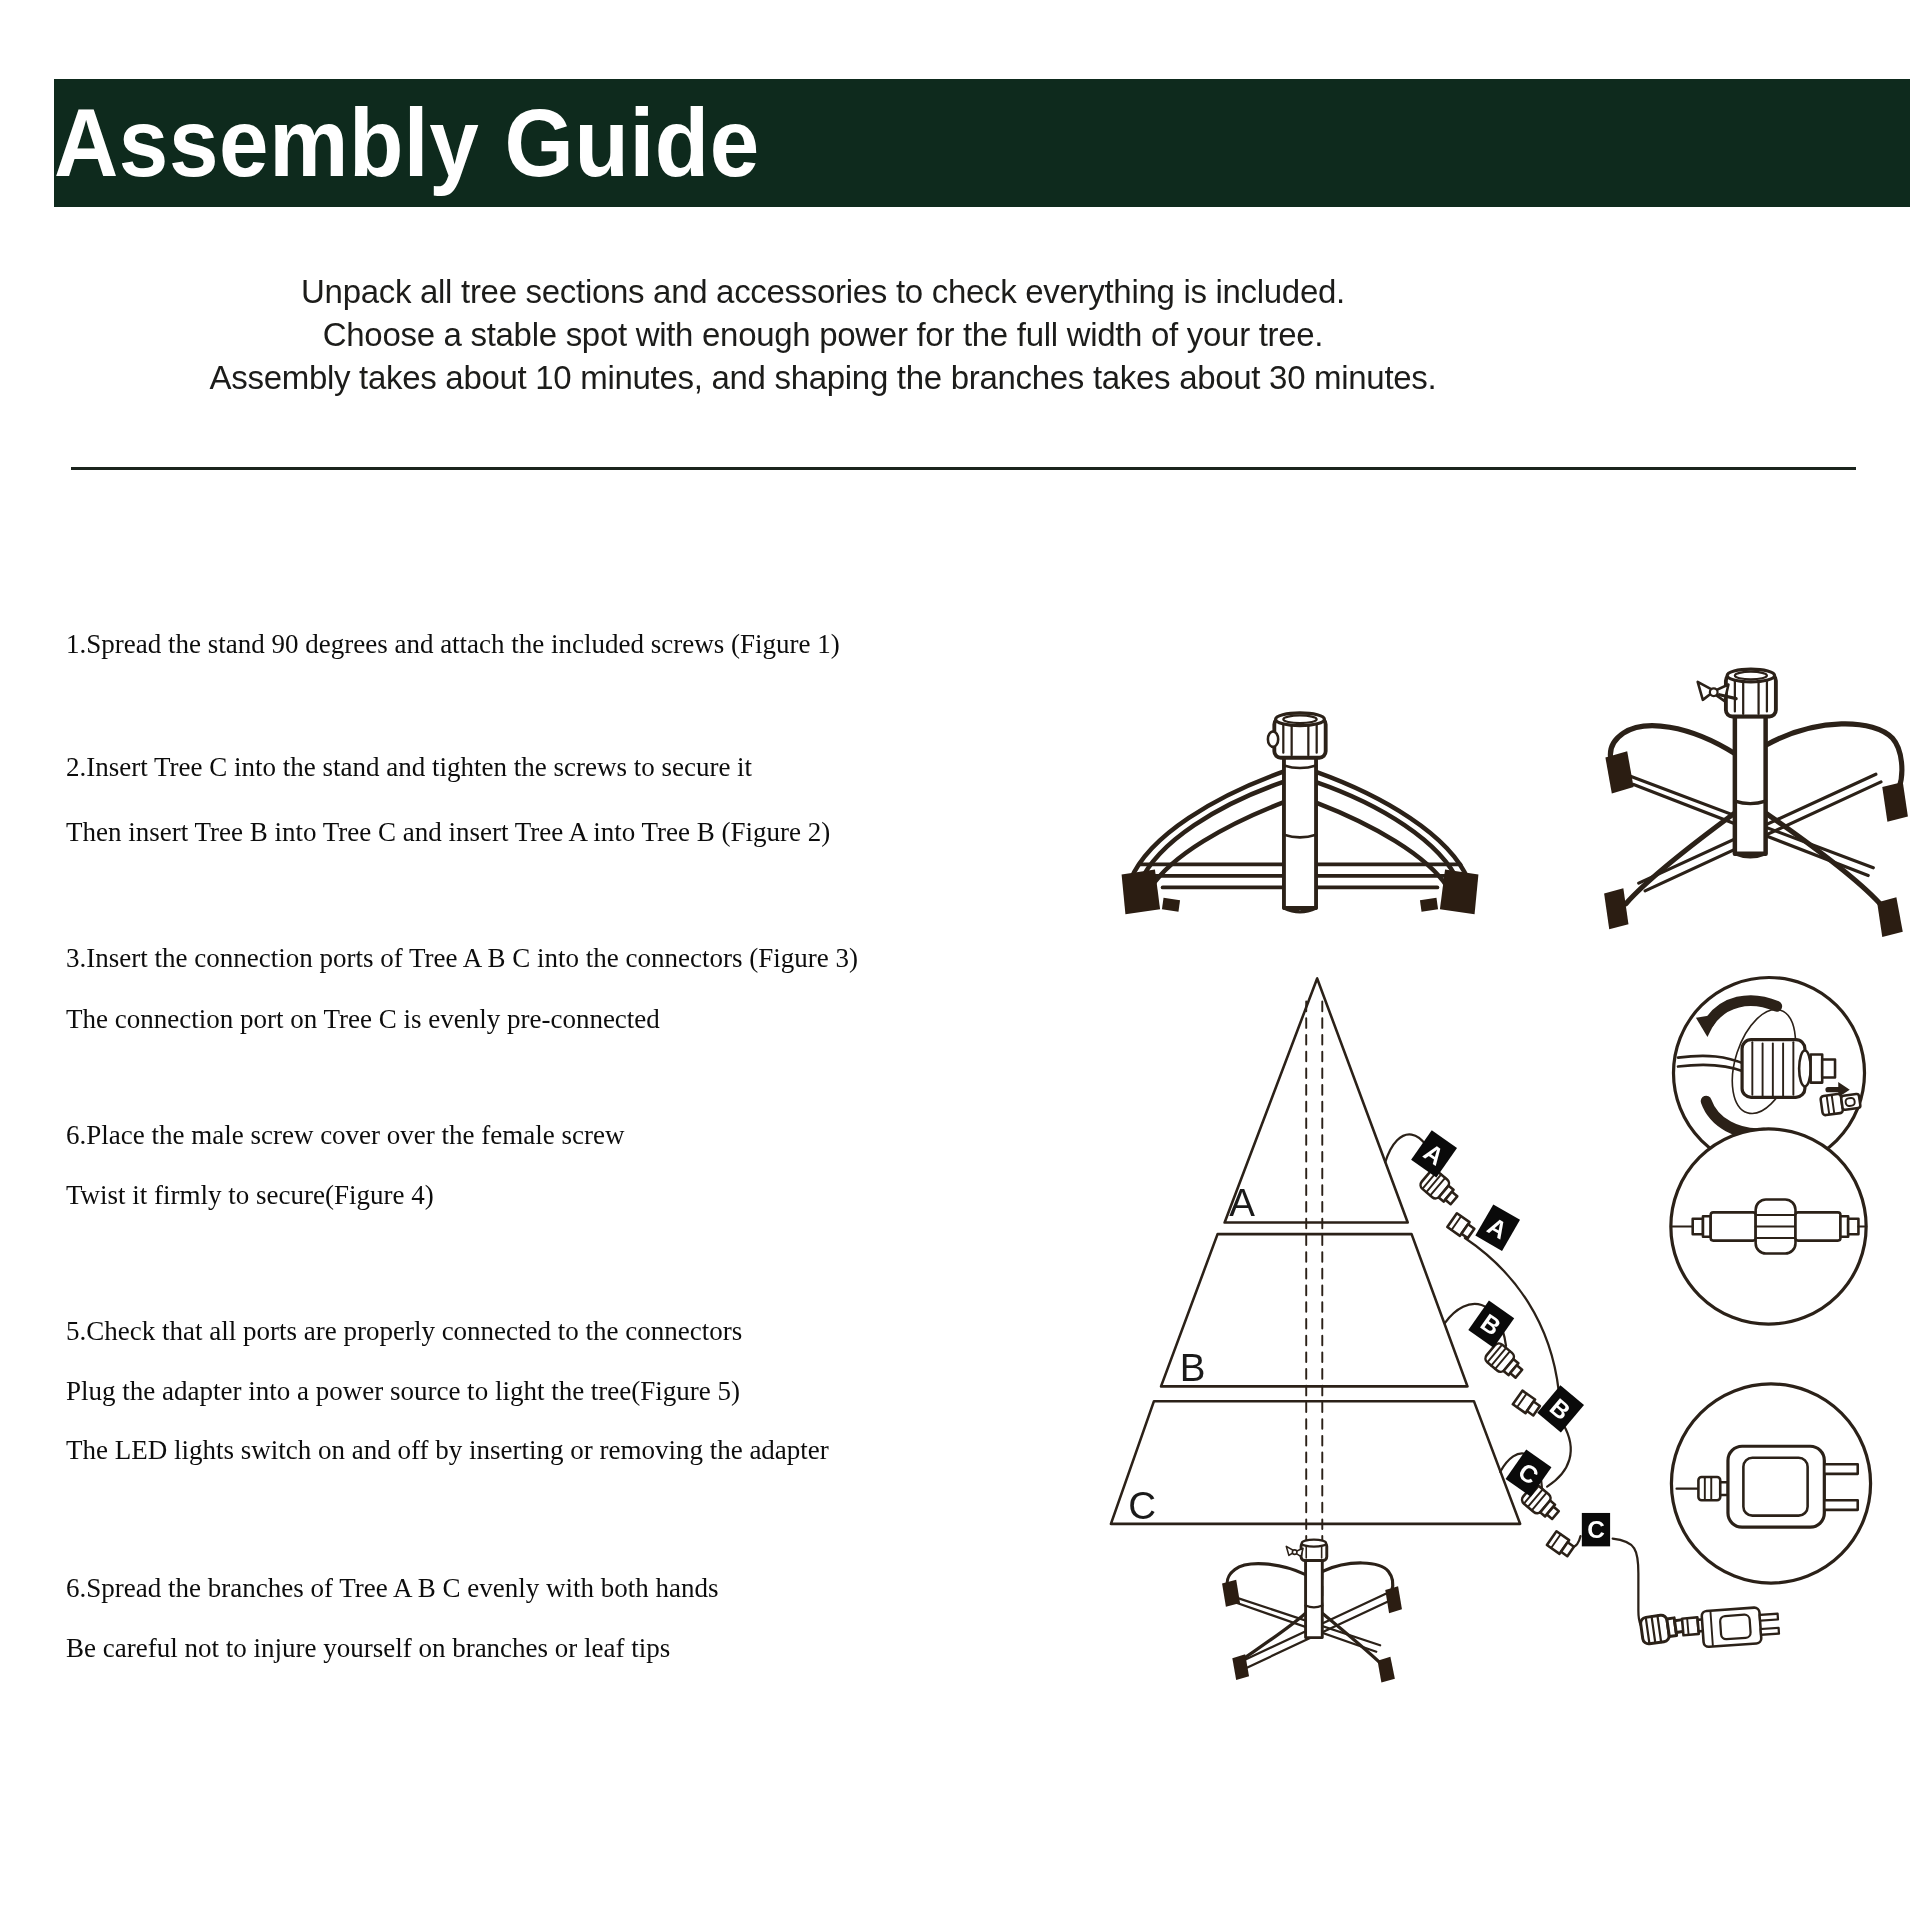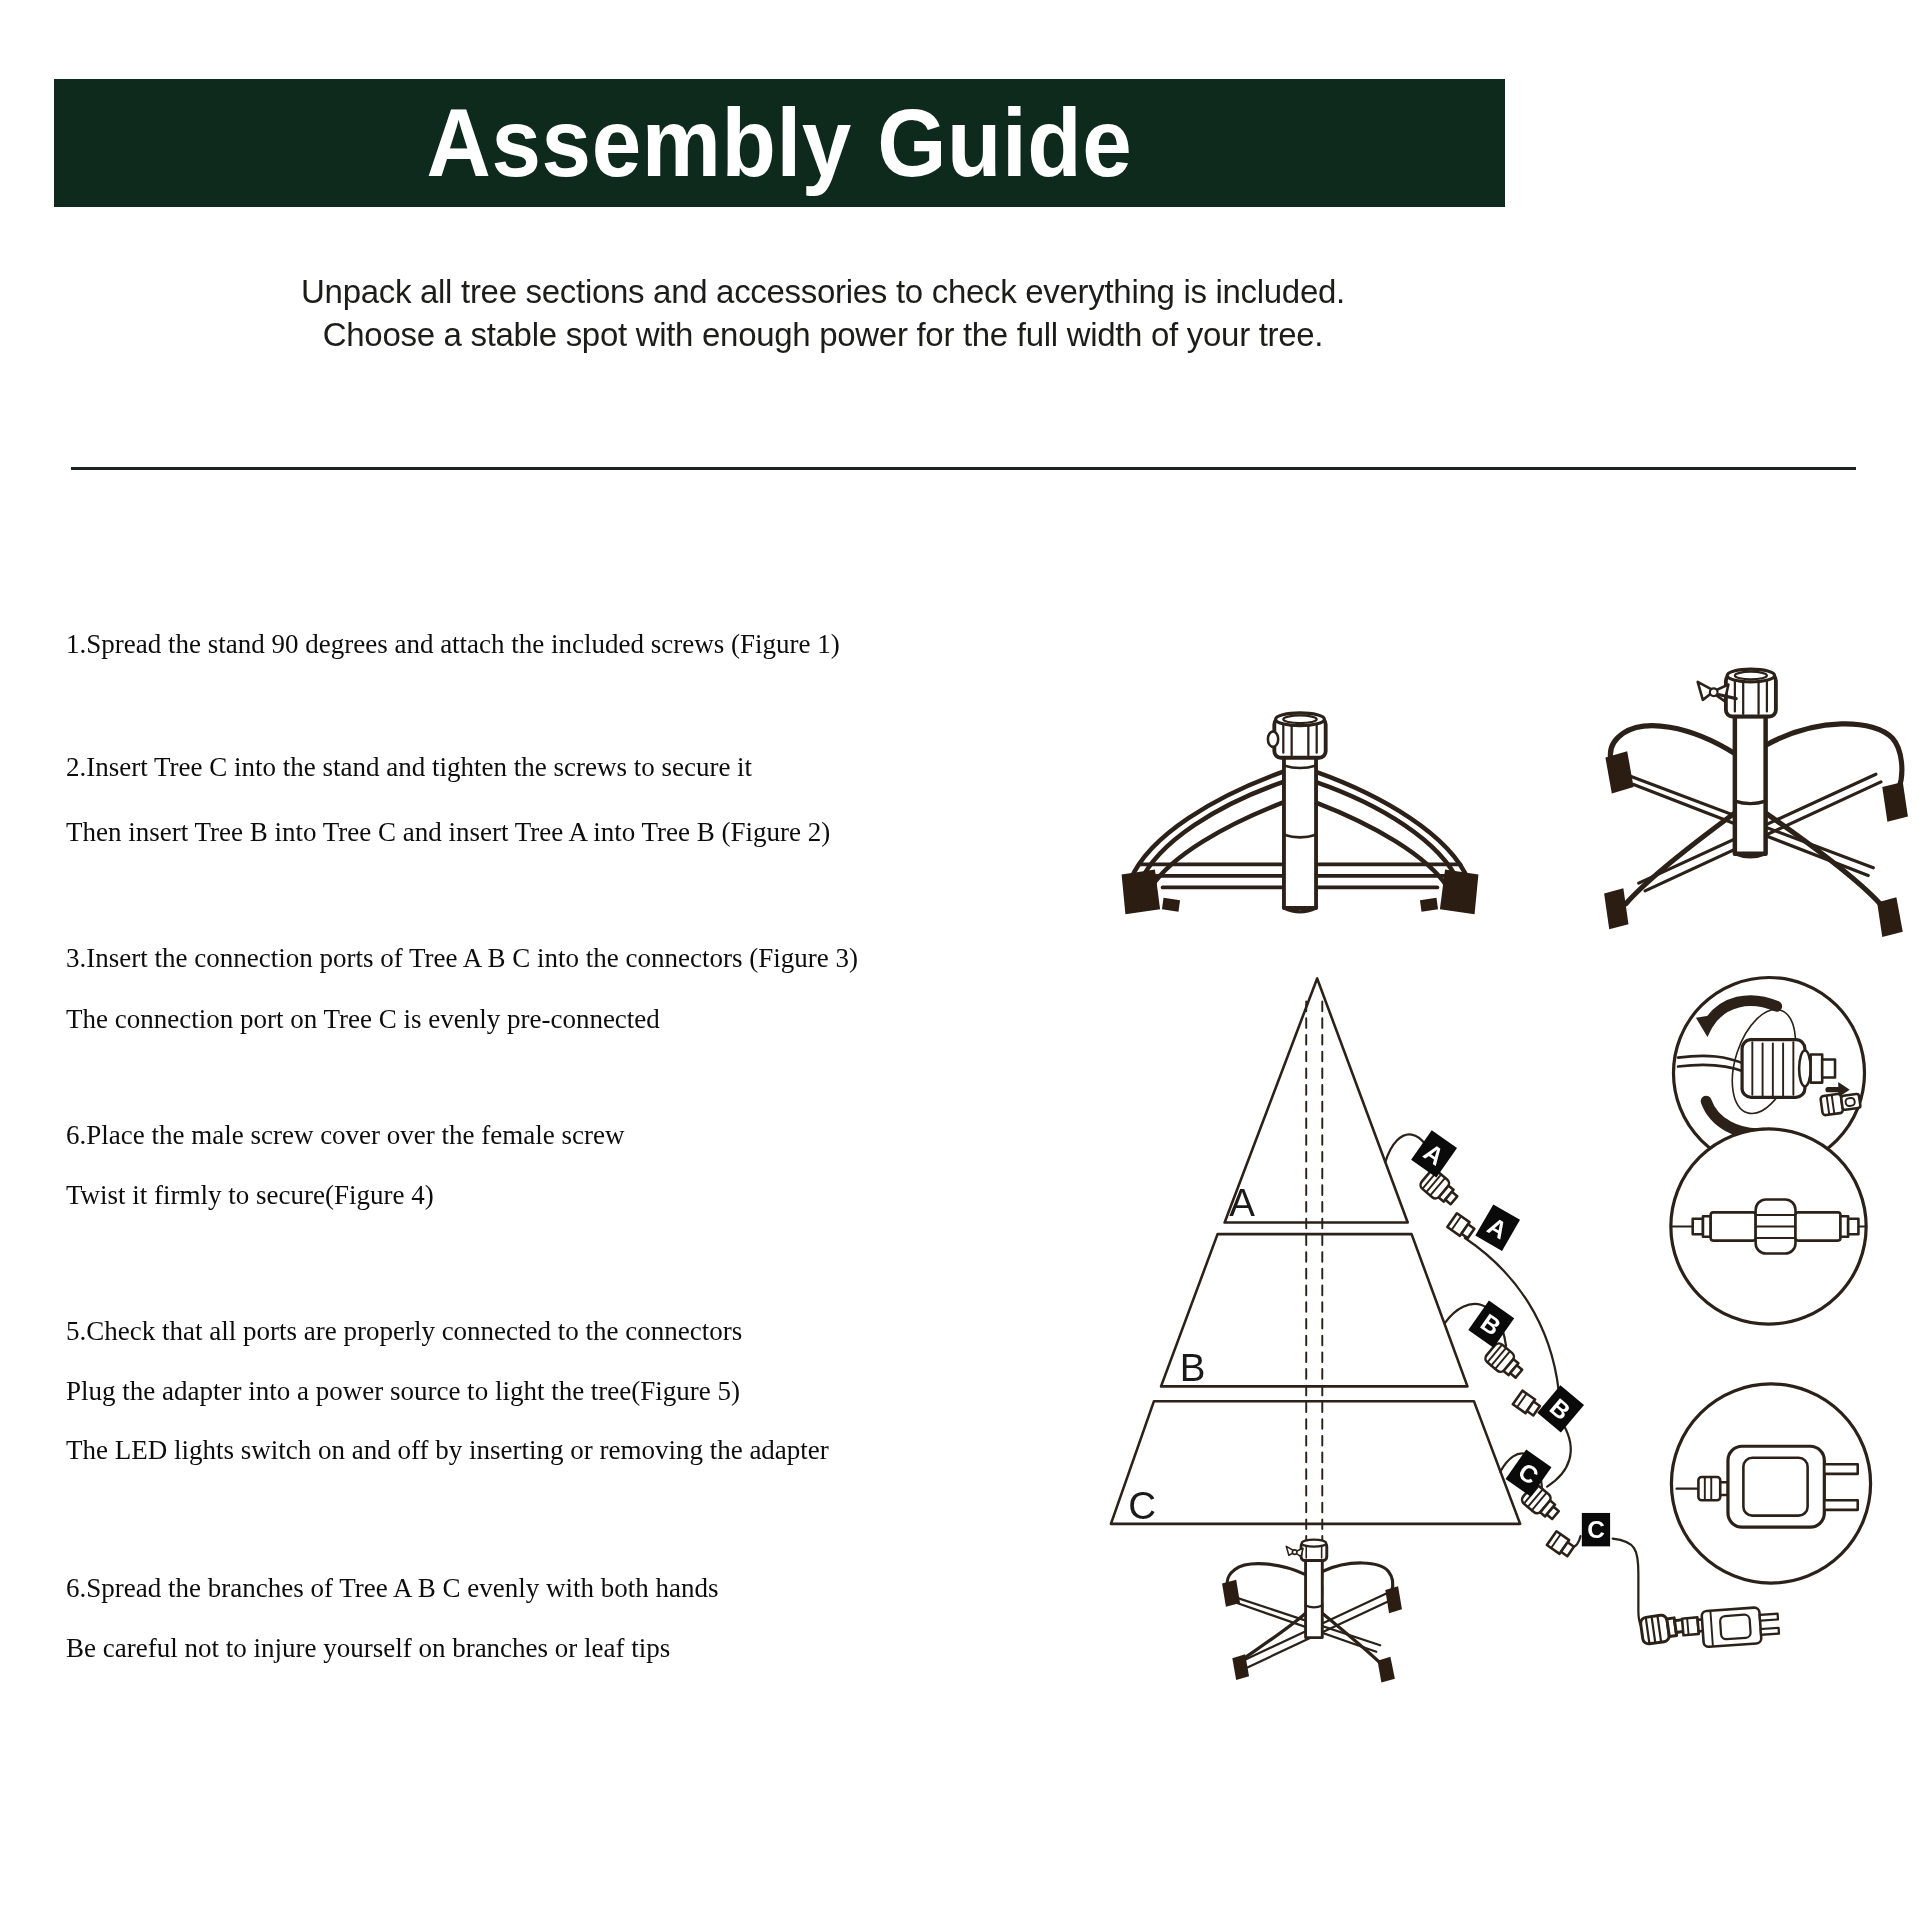--- a/index.html
+++ b/index.html
@@ -4,22 +4,22 @@
 <style>
   html,body{margin:0;padding:0;}
   body{
     width:1926px;height:1926px;position:relative;background:#ffffff;
     font-family:"Liberation Sans","DejaVu Sans",sans-serif;
     overflow:hidden;
   }
   .abs{position:absolute;}
   
   .header-bar{
-    left:54px;top:79px;width:1451px;height:128px;
-    background:#0e2a1d;display:flex;align-items:center;justify-content:center;
+    left:54px;top:79px;width:1856px;height:128px;
+    background:#0e2a1d;display:flex;align-items:center;
   }
   .header-title{
     color:#ffffff;font-size:89px;font-weight:bold;letter-spacing:0.6px;
     font-family:"Liberation Sans","DejaVu Sans",sans-serif;
     transform:scaleY(1.08);
   }
   
   .intro{
     left:0;top:270px;width:1646px;text-align:center;
     font-size:33px;line-height:43px;color:#1c1c1a;letter-spacing:-0.3px;
@@ -46,20 +46,21 @@
 </head>
 <body>
 
 <div class="abs header-bar">
   <span class="header-title">Assembly Guide</span>
 </div>
 
 <div class="abs intro">
   <div>Unpack all tree sections and accessories to check everything is included.</div>
   <div>Choose a stable spot with enough power for the full width of your tree.</div>
+  <div>Assembly takes about 10 minutes, and shaping the branches takes about 30 minutes.</div>
 </div>
 
 <div class="abs divider"></div>
 
 <div class="abs step-line" style="top:629px">1.Spread the stand 90 degrees and attach the included screws (Figure 1)</div>
 <div class="abs step-line" style="top:752px">2.Insert Tree C into the stand and tighten the screws to secure it</div>
 <div class="abs step-line" style="top:817px">Then insert Tree B into Tree C and insert Tree A into Tree B (Figure 2)</div>
 <div class="abs step-line" style="top:943px">3.Insert the connection ports of Tree A B C into the connectors (Figure 3)</div>
 <div class="abs step-line" style="top:1004px">The connection port on Tree C is evenly pre-connected</div>
 <div class="abs step-line" style="top:1120px">6.Place the male screw cover over the female screw</div>

